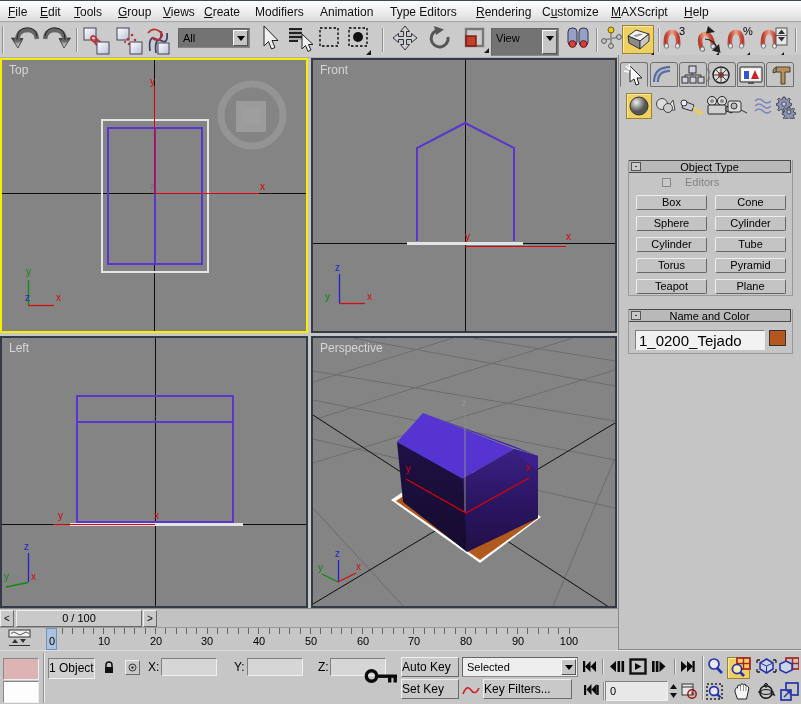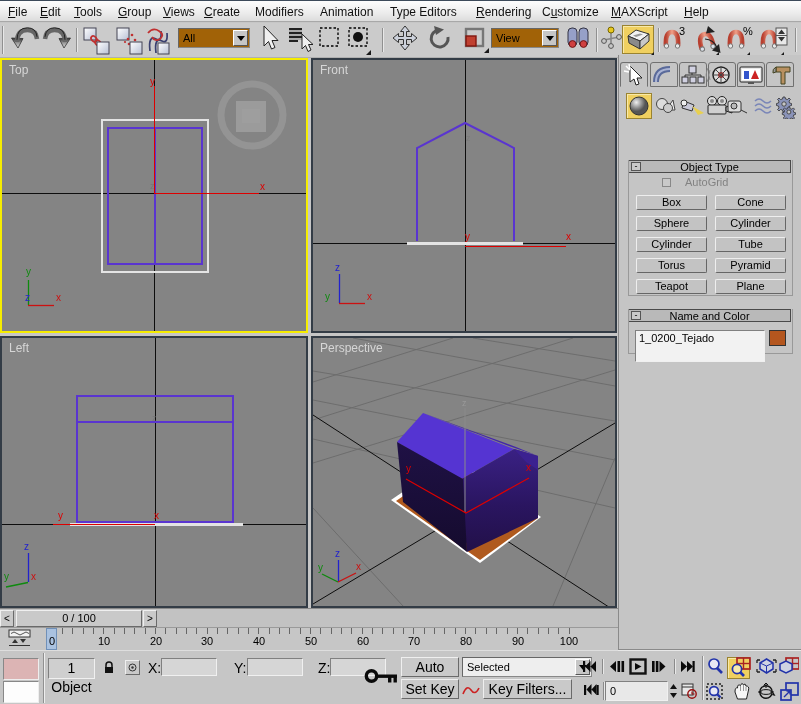--- a/index.html
+++ b/index.html
@@ -14,21 +14,21 @@
   border-top:1px solid #3c4a5a; border-bottom:1px solid #a8a8a8;
   font-size:12px; color:#111; }
 #menubar span { position:absolute; top:4px; }
 #menubar u { text-decoration:underline; }
 
 
 #toolbar { position:absolute; left:0; top:23px; width:801px; height:35px;
   background:#cbcbcb; border-bottom:1px solid #b0b0b0; }
 .tsep { position:absolute; top:5px; width:2px; height:24px;
   border-left:1px solid #909090; border-right:1px solid #e8e8e8; }
-.combo { position:absolute; background:#a16207; border:1px solid #888;
+.combo { position:absolute; background:#737373; border:1px solid #888;
   border-top-color:#666; border-left-color:#666; font-size:11px; color:#000; }
 .combo .cbtn { position:absolute; right:1px; top:1px; bottom:1px; width:15px;
   background:#c6c6c6; border:1px solid #fff; border-right-color:#555; border-bottom-color:#555; }
 .combo .cbtn:after { content:""; position:absolute; left:3px; top:5px;
   border:4px solid transparent; border-top:5px solid #000; }
 .ybtn { position:absolute; background:#f0d060; border:1px solid #9a8330;
   box-shadow:inset 1px 1px 0 #f8e9a8; }
 .flyout { position:absolute; width:0; height:0;
   border-left:5px solid transparent; border-bottom:5px solid #1a1a1a; }
 
@@ -58,21 +58,21 @@
 
 
 #timerow { position:absolute; left:0; top:608px; width:618px; height:19px;
   background:#c2c2c2; border-top:1px solid #8a8a8a; }
 #trackbar { position:absolute; left:0; top:627px; width:618px; height:23px;
   background:#c6c6c6; border-top:1px solid #9a9a9a; }
 #statusbar { position:absolute; left:0; top:650px; width:801px; height:54px;
   background:#c6c6c6; border-top:1px solid #dedede; }
 .sunken { background:#cfcfcf; border:1px solid; border-color:#808080 #f0f0f0 #f0f0f0 #808080; }
 .raised { background:#c9c9c9; border:1px solid; border-color:#efefef #6a6a6a #6a6a6a #efefef; }
-.btnlbl { font-size:14px; color:#000; text-align:center; }
+.btnlbl { font-size:12px; color:#000; text-align:left; }
 </style>
 </head>
 <body>
 <div id="root">
 
 <div id="menubar">
   <span style="left:8px"><u>F</u>ile</span>
   <span style="left:40px"><u>E</u>dit</span>
   <span style="left:74px"><u>T</u>ools</span>
   <span style="left:118px"><u>G</u>roup</span>
@@ -156,21 +156,21 @@
   <svg class="abs" style="left:392px;top:2px" width="96" height="28" viewBox="0 0 96 28">
     <g stroke="#333" fill="#cdd2dc" stroke-width="1">
       <path d="M13 1 L17.5 6.5 L14.5 6.5 L14.5 11.5 L19.5 11.5 L19.5 8.5 L25 13 L19.5 17.5 L19.5 14.5 L14.5 14.5 L14.5 19.5 L17.5 19.5 L13 25 L8.5 19.5 L11.5 19.5 L11.5 14.5 L6.5 14.5 L6.5 17.5 L1 13 L6.5 8.5 L6.5 11.5 L11.5 11.5 L11.5 6.5 L8.5 6.5 Z"></path>
     </g>
     <path d="M47 5 A8.5 8.5 0 1 0 56 12" fill="none" stroke="#555" stroke-width="3"></path>
     <path d="M42 1 L52 4.5 L44 10 Z" fill="#555"></path>
     <rect x="74" y="4" width="17" height="17" fill="none" stroke="#777" stroke-width="2.4"></rect>
     <rect x="74" y="11" width="10" height="10" fill="#c04030" stroke="#801810" stroke-width="1.4"></rect>
   </svg>
 
-  <div class="combo" style="left:491px;top:5px;width:68px;height:20px">
+  <div class="combo" style="left:491px;top:5px;width:68px;height:28px">
     <span style="position:absolute;left:4px;top:3px">View</span>
         <div class="cbtn"></div>
   </div>
 
   <svg class="abs" style="left:566px;top:3px" width="26" height="28" viewBox="0 0 26 28">
     <rect x="2" y="2" width="9" height="18" rx="4" fill="#96a0c8" stroke="#334"></rect>
     <rect x="13" y="2" width="9" height="18" rx="4" fill="#96a0c8" stroke="#334"></rect>
     <circle cx="6.5" cy="18" r="3.4" fill="#d04040" stroke="#701818"></circle>
     <circle cx="17.5" cy="18" r="3.4" fill="#d04040" stroke="#701818"></circle>
   </svg>
@@ -444,35 +444,35 @@
       <circle cx="9" cy="9" r="2.2" fill="#c5c5c5"></circle>
       <path d="M13 12 l1.8 0 0.4 1.8 1.8 0.4 1.3-1.3 1.3 1.3-1.3 1.3 0.4 1.8 1.8 0.4 0 1.8-1.8 0.4-0.4 1.8 1.3 1.3-1.3 1.3-1.3-1.3-1.8 0.4-0.4 1.8-1.8 0-0.4-1.8-1.8-0.4-1.3 1.3-1.3-1.3 1.3-1.3-0.4-1.8-1.8-0.4 0-1.8 1.8-0.4 0.4-1.8-1.3-1.3 1.3-1.3 1.3 1.3 1.8-0.4 z"></path>
       <circle cx="13.9" cy="17" r="2" fill="#c5c5c5"></circle>
     </g>
   </svg>
 
 
   <div class="rollhdr" style="top:105px"><span class="minus">-</span>Object Type</div>
   <div class="abs" style="left:9px;top:105px;width:165px;height:136px;border:1px solid #999;border-top:none"></div>
   <div class="abs" style="left:43px;top:123px;width:9px;height:9px;border:1px solid #888;background:#c9c9c9"></div>
-  <div class="abs" style="left:66px;top:121px;font-size:11px;color:#828282">AutoGrid</div>
+  <div class="abs" style="left:66px;top:121px;font-size:11px;color:#828282">Editors</div>
   <div class="pbtn" style="left:17px;top:140px">Box</div>
   <div class="pbtn" style="left:96px;top:140px">Cone</div>
   <div class="pbtn" style="left:17px;top:161px">Sphere</div>
   <div class="pbtn" style="left:96px;top:161px">Cylinder</div>
   <div class="pbtn" style="left:17px;top:182px">Cylinder</div>
   <div class="pbtn" style="left:96px;top:182px">Tube</div>
   <div class="pbtn" style="left:17px;top:203px">Torus</div>
   <div class="pbtn" style="left:96px;top:203px">Pyramid</div>
   <div class="pbtn" style="left:17px;top:224px">Teapot</div>
   <div class="pbtn" style="left:96px;top:224px">Plane</div>
 
   <div class="rollhdr" style="top:254px"><span class="minus">-</span>Name and Color</div>
   <div class="abs" style="left:9px;top:254px;width:165px;height:45px;border:1px solid #999;border-top:none"></div>
-  <div class="abs sunken" style="left:16px;top:275px;width:130px;height:32px;background:#f2f2f2;font-size:11px;padding:1px 3px">1_0200_Tejado</div>
+  <div class="abs sunken" style="left:16px;top:275px;width:130px;height:20px;background:#f2f2f2;font-size:15px;padding:1px 3px">1_0200_Tejado</div>
   <div class="abs" style="left:150px;top:275px;width:17px;height:16px;background:#b4561e;border:1px solid #333"></div>
 </div>
 
 <div id="timerow">
   <div class="raised" style="position:absolute;left:0;top:1px;width:14px;height:17px;text-align:center;font-size:10px;line-height:15px">&lt;</div>
   <div class="raised" style="position:absolute;left:16px;top:1px;width:126px;height:17px;text-align:center;font-size:11px;line-height:15px">0 / 100</div>
   <div class="raised" style="position:absolute;left:143px;top:1px;width:14px;height:17px;text-align:center;font-size:10px;line-height:15px">&gt;</div>
 </div>
 
 <div id="trackbar">
@@ -522,21 +522,21 @@
   <div class="abs sunken" style="left:330px;top:7px;width:56px;height:18px;background:#d6d6d6"></div>
   <svg class="abs" style="left:364px;top:16px" width="36" height="22" viewBox="0 0 36 22">
     <circle cx="7.5" cy="9" r="5.2" fill="none" stroke="#0a0a0a" stroke-width="3.4"></circle>
     <rect x="12" y="7.5" width="21" height="3.4" fill="#0a0a0a"></rect>
     <rect x="24" y="10" width="3.4" height="5.5" fill="#0a0a0a"></rect>
         <rect x="29.5" y="10" width="3.4" height="5.5" fill="#0a0a0a"></rect>
   </svg>
 
   <div class="abs raised btnlbl" style="left:401px;top:6px;width:58px;height:20px;line-height:18px">Auto Key</div>
   <div class="abs raised btnlbl" style="left:401px;top:28px;width:58px;height:20px;line-height:18px">Set Key</div>
-  <div class="combo" style="left:462px;top:6px;width:130px;height:20px;background:#eee">
+  <div class="combo" style="left:462px;top:6px;width:116px;height:20px;background:#eee">
     <span style="position:absolute;left:4px;top:3px">Selected</span>
         <div class="cbtn"></div>
   </div>
   <svg class="abs" style="left:462px;top:30px" width="18" height="18" viewBox="0 0 18 18">
     <path d="M1 13 Q5 3 9 9 T17 7" fill="none" stroke="#cc2222" stroke-width="1.6"></path>
   </svg>
   <div class="abs raised btnlbl" style="left:483px;top:28px;width:89px;height:20px;line-height:18px">Key Filters...</div>
 
   <svg class="abs" style="left:577px;top:7px" width="122" height="42" viewBox="0 0 122 42">
     <g fill="#0a0a0a">

